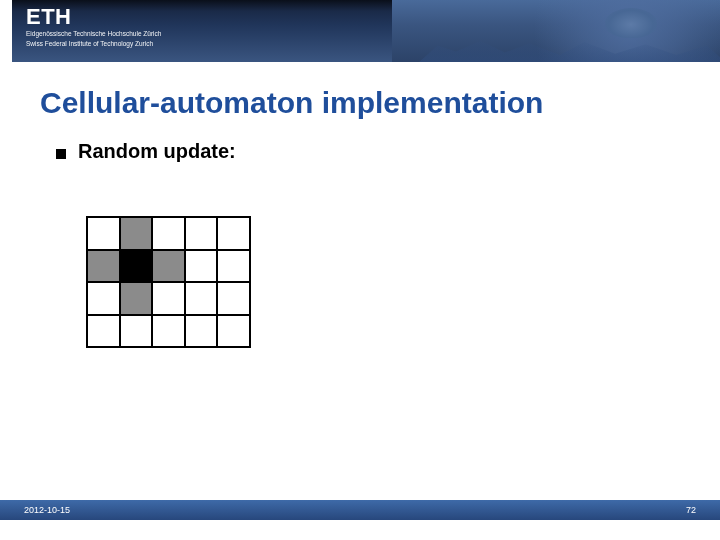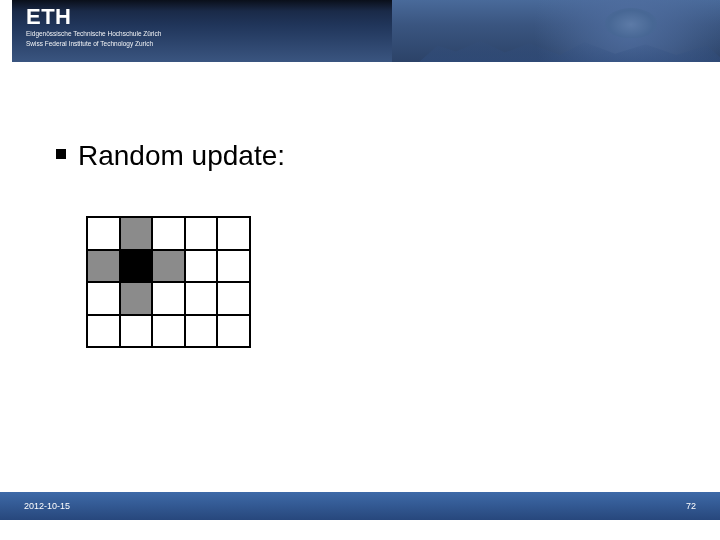--- a/index.html
+++ b/index.html
@@ -49,36 +49,36 @@
 
   
   .bullet-row {
     position: absolute; left: 56px; top: 140px; display: flex; align-items: flex-start;
   }
   .bullet-mark {
     width: 10px; height: 10px; background: #000; margin-top: 9px; margin-right: 12px;
     flex: 0 0 auto;
   }
   .bullet-text {
-    font-size: 28px; color: #000; font-weight: 400;
+    font-size: 20px; color: #000; font-weight: 700;
   }
 
   
   .grid {
     position: absolute; left: 86px; top: 216px;
     width: 165px; height: 132px; border: 1.5px solid #000; background: #fff;
     display: grid; grid-template-columns: repeat(5, 1fr); grid-template-rows: repeat(4, 1fr);
   }
   .cell { border: 0.5px solid #000; }
   .gray { background: #8b8b8b; }
   .black { background: #000; }
 
   
   .footer {
-    position: absolute; left: 0; bottom: 20px; width: 720px; height: 28px;
+    position: absolute; left: 0; bottom: 20px; width: 720px; height: 20px;
     background: linear-gradient(180deg, #3e6aa8 0%, #27477c 100%);
     color: #fff; font-size: 9px; display: flex; align-items: center;
   }
   .footer .date { position: absolute; left: 24px; }
   .footer .center { position: absolute; left: 50%; transform: translateX(-50%); white-space: nowrap; }
   .footer .page { position: absolute; right: 24px; }
 </style>
 </head>
 <body>
 
@@ -86,20 +86,21 @@
 
   <div class="banner">
     <div class="banner-photo"></div>
     <div class="eth-block">
       <div class="eth-logo">ETH</div>
       <div class="eth-sub">Eidgenössische Technische Hochschule Zürich</div>
       <div class="eth-sub">Swiss Federal Institute of Technology Zurich</div>
     </div>
   </div>
 
+  <div class="title">Cellular-automaton implementation</div>
 
   <div class="bullet-row">
     <div class="bullet-mark"></div>
     <div class="bullet-text">Random update:</div>
   </div>
 
   <div class="grid" id="grid">
       <div class="cell "></div>
       <div class="cell gray"></div>
       <div class="cell "></div>

